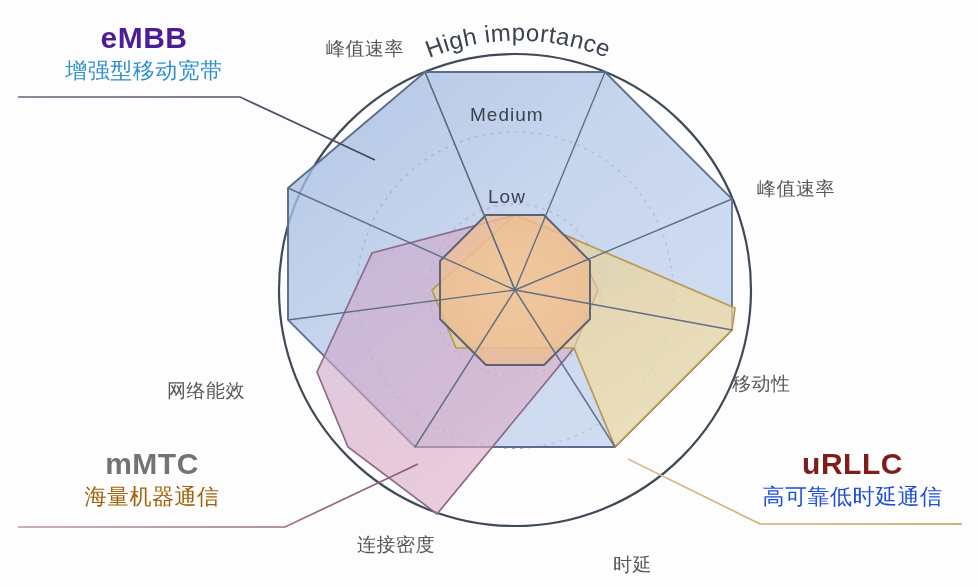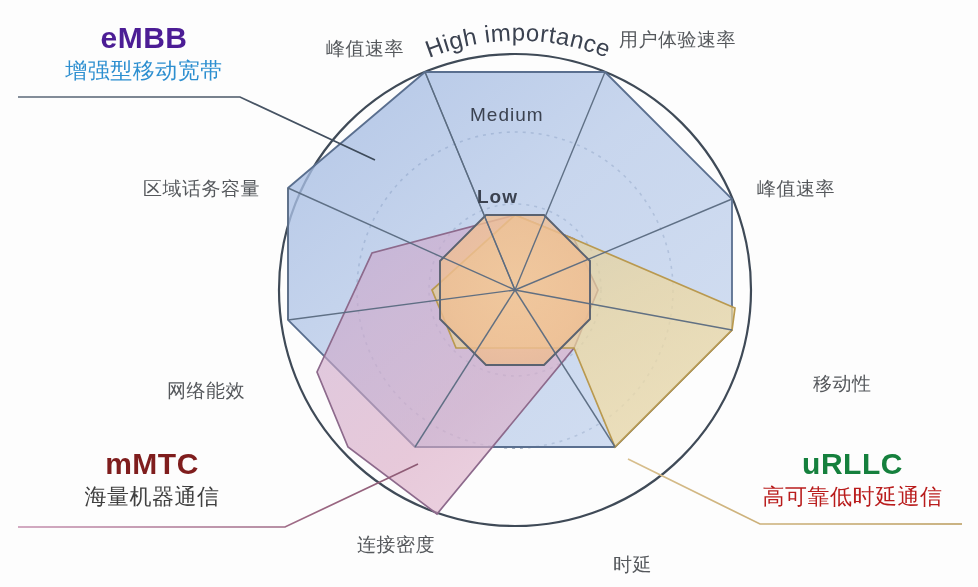--- a/index.html
+++ b/index.html
@@ -55,24 +55,24 @@
   }
   .legend-sub {
     font-family: "Liberation Sans", sans-serif;
     font-size: 22px;
     letter-spacing: 0.5px;
     margin-top: 2px;
     white-space: nowrap;
   }
   .embb .legend-title { color: #4c1d95; }
   .embb .legend-sub   { color: #2d8fd0; }
-  .mmtc .legend-title { color: #7f1d1d; }
-  .mmtc .legend-sub   { color: #404040; }
-  .urllc .legend-title { color: #15803d; }
-  .urllc .legend-sub   { color: #b91c1c; }
+  .mmtc .legend-title { color: #737373; }
+  .mmtc .legend-sub   { color: #a16207; }
+  .urllc .legend-title { color: #7f1d1d; }
+  .urllc .legend-sub   { color: #1d4ed8; }
 </style>
 </head>
 <body>
 
 <div id="stage">
 
   <svg class="chart" viewBox="0 0 978 587" xmlns="http://www.w3.org/2000/svg">
     <defs>
       <linearGradient id="gradEmbb" x1="0" y1="0" x2="1" y2="1">
         <stop offset="0%" stop-color="#9fb7e0"></stop>
@@ -151,30 +151,28 @@
     </g>
   </svg>
 
   <svg class="chart" viewBox="0 0 978 587" xmlns="http://www.w3.org/2000/svg" style="pointer-events:none;">
     <text font-family="Liberation Sans, sans-serif" font-size="24" fill="#3b4250" letter-spacing="0.5">
       <textPath href="#hiArc" startOffset="50%" text-anchor="middle">High importance</textPath>
     </text>
   </svg>
 
   <div class="ring-label" style="left:470px; top:104px;">Medium</div>
-  <div class="ring-label" style="left:477px; top:186px;font-weight:bold;">Low</div>
+  <div class="ring-label" style="left:488px; top:186px;">Low</div>
 
   <div class="axis-label" style="left:310px; top:36px;padding-left:16px;">峰值速率</div>
-  <div class="axis-label" style="left:619px; top:27px;">用户体验速率</div>
   <div class="axis-label" style="left:757px; top:176px;">峰值速率</div>
-  <div class="axis-label" style="left:813px; top:371px;">移动性</div>
+  <div class="axis-label" style="left:732px; top:371px;">移动性</div>
   <div class="axis-label" style="left:613px; top:552px;">时延</div>
   <div class="axis-label" style="left:357px; top:532px;">连接密度</div>
   <div class="axis-label" style="left:167px; top:378px;">网络能效</div>
-  <div class="axis-label" style="left:143px; top:176px;">区域话务容量</div>
 
   <div class="legend-block embb" style="left:34px; top:22px; width:220px;">
     <div class="legend-title">eMBB</div>
     <div class="legend-sub">增强型移动宽带</div>
   </div>
 
   <div class="legend-block mmtc" style="left:52px; top:448px; width:200px;">
     <div class="legend-title">mMTC</div>
     <div class="legend-sub">海量机器通信</div>
   </div>

